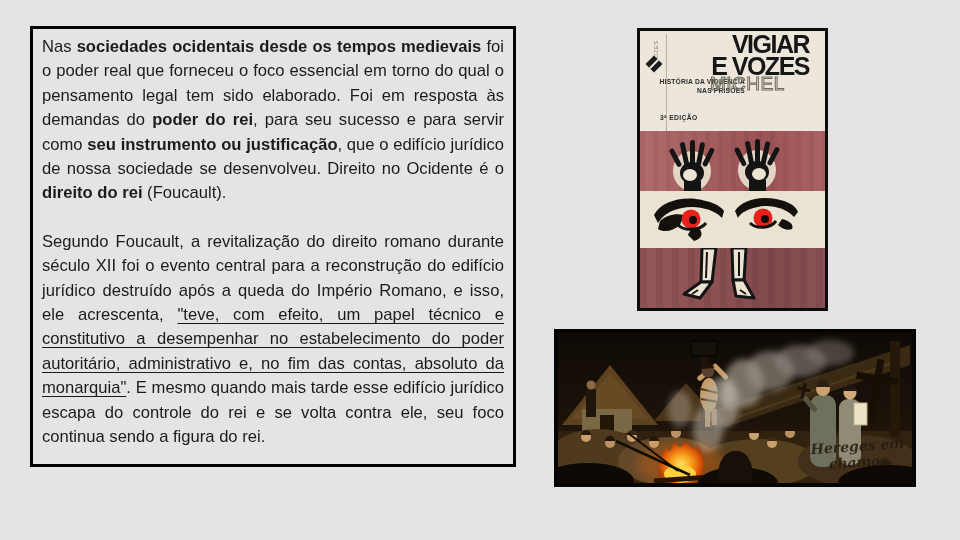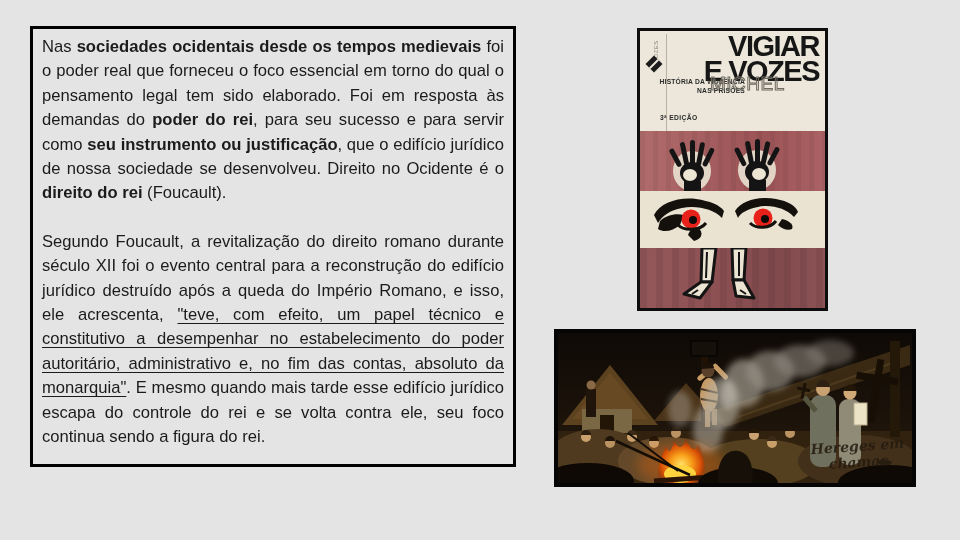--- a/index.html
+++ b/index.html
@@ -31,22 +31,22 @@
   .cover .strip-line{position:absolute;left:26px;top:3px;width:1px;height:98px;background:#b9b0a0;}
   .cover .publisher{
     position:absolute;left:13px;top:4px;width:12px;height:34px;
     font-size:6px;color:#8b8272;letter-spacing:.5px;
     writing-mode:vertical-rl;transform:rotate(180deg);text-align:center;
   }
   .cover .pub-logo{position:absolute;left:8px;top:27px;width:12px;height:12px;
     background:#1c1c1c;transform:rotate(45deg);}
   .cover .pub-logo::after{content:"";position:absolute;left:5px;top:0;width:2px;height:12px;background:var(--cover-cream);}
   .cover .title{
-    position:absolute;right:6px;top:3px;width:150px;text-align:right;
-    font-weight:800;font-size:29px;line-height:.86;letter-spacing:-1.5px;color:#161616;
+    position:absolute;right:16px;top:3px;width:150px;text-align:right;
+    font-weight:800;font-size:25px;line-height:.86;letter-spacing:-1.5px;color:#161616;
   }
   .cover .subtitle{
     position:absolute;right:80px;top:47px;width:92px;text-align:right;
     font-weight:bold;font-size:6.7px;line-height:1.3;color:#2a2a2a;letter-spacing:.2px;
   }
   .cover .author{
     position:absolute;right:5px;top:43px;width:110px;text-align:left;
     font-size:19px;line-height:1.0;font-weight:400;letter-spacing:.5px;
     color:transparent;-webkit-text-stroke:1px #6f6a60;
   }

